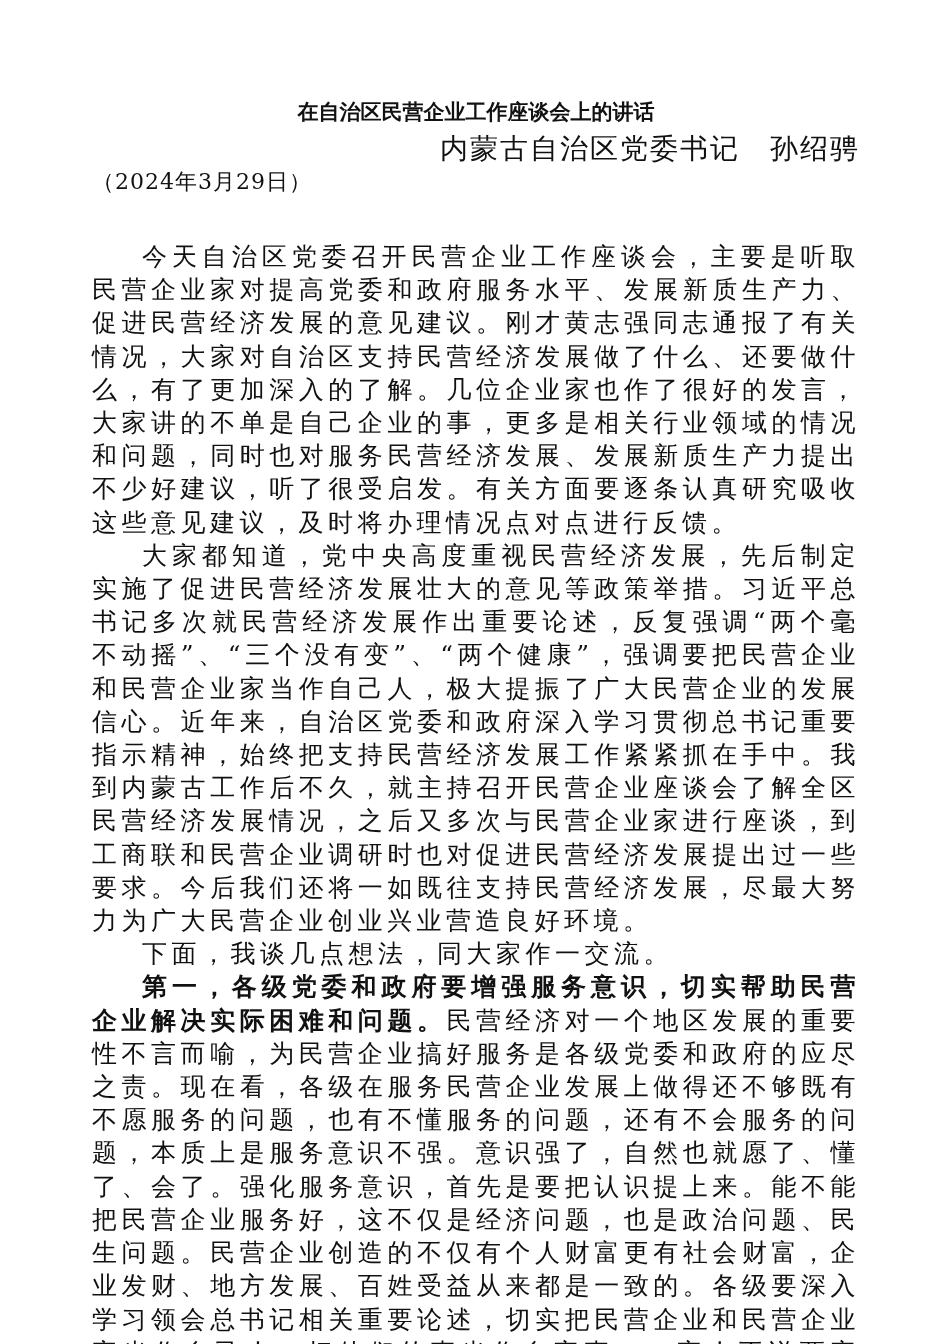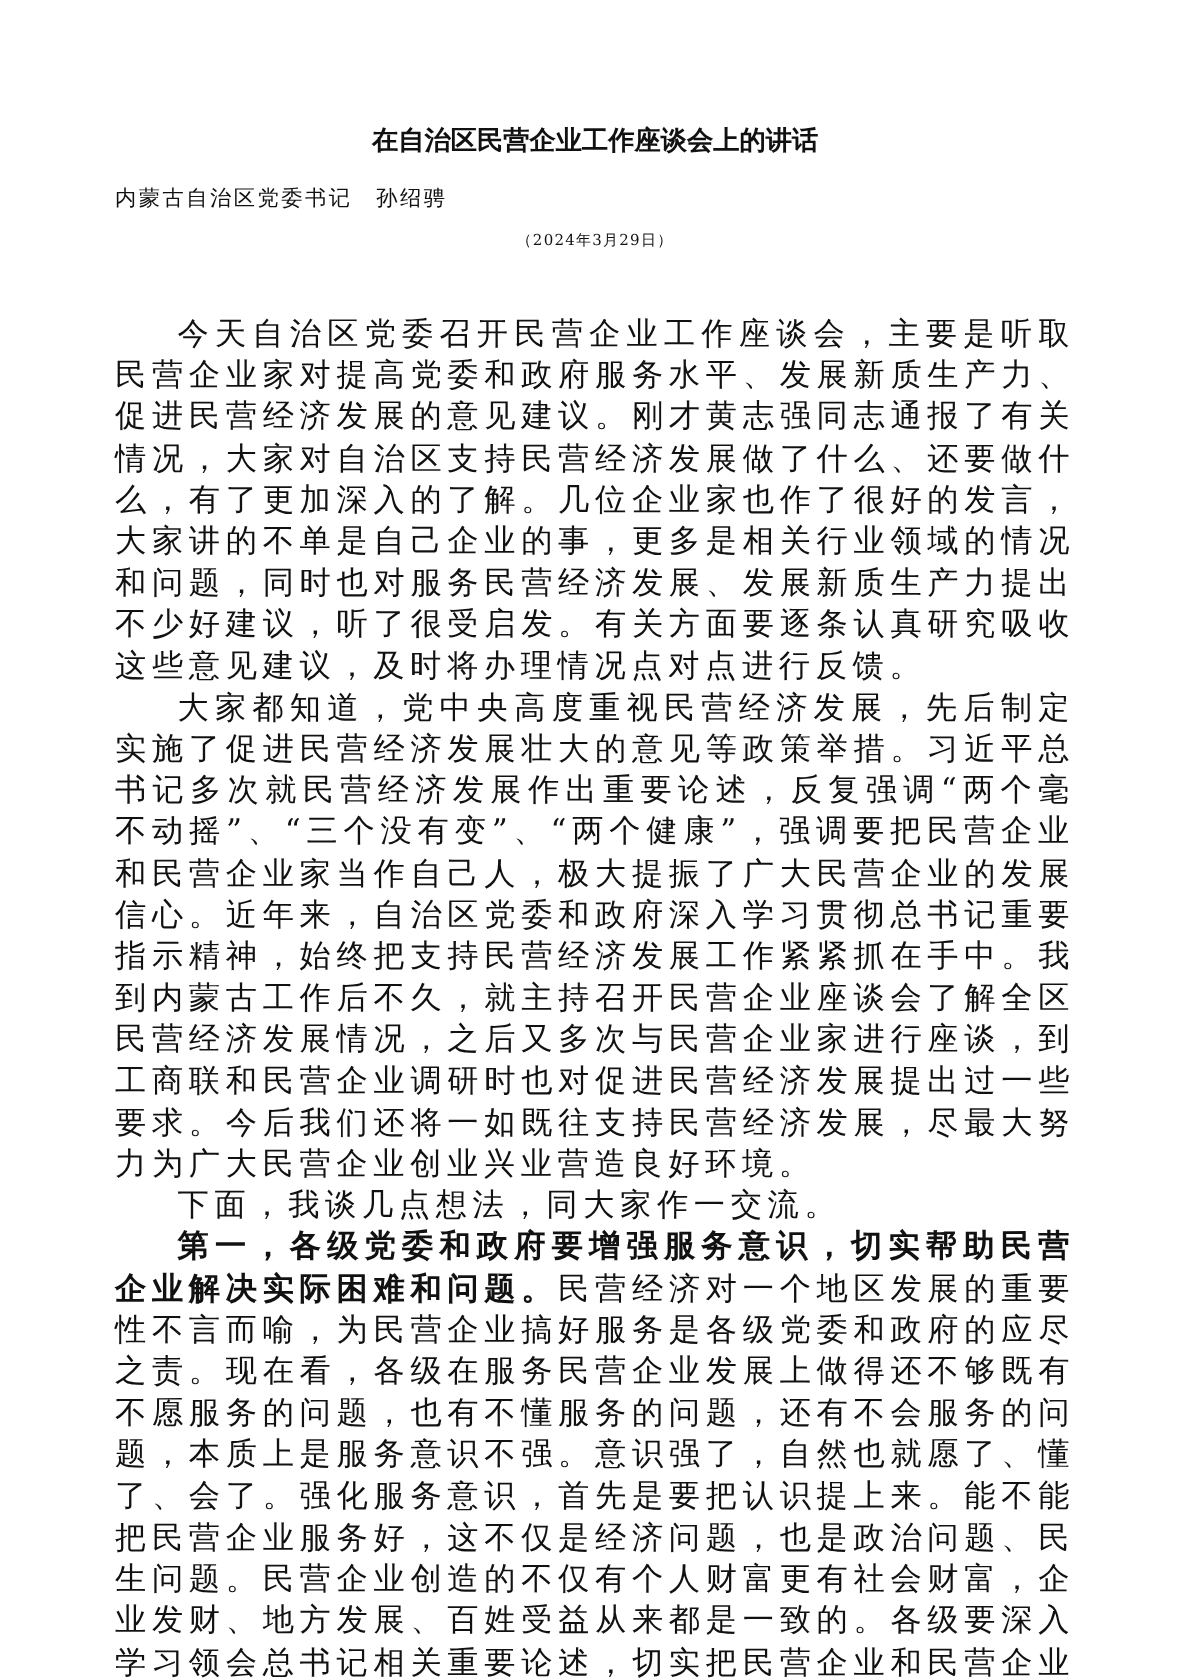--- a/index.html
+++ b/index.html
@@ -1,21 +1,21 @@
 <!DOCTYPE html>
 <html><head>
 <meta charset="utf-8">
 <style>
   html, body { margin: 0; padding: 0; background: #ffffff; }
   body { width: 950px; height: 1344px; overflow: hidden; position: relative;
          font-family: "DejaVu Serif", "Liberation Serif", serif; color: #111; }
   .page { position: absolute; left: 92px; top: 98px; width: 768px; }
   .title { text-align: center; font-weight: bold; font-size: 21px; line-height: 28px; height: 28px; margin: 0; letter-spacing: 0px; }
-  .author { text-align: left; font-size: 17px; line-height: 30px; height: 32px; margin-top: 18px; letter-spacing: 2px; }
-  .date { text-align: center; font-size: 12px; line-height: 28px; height: 30px; margin-top: 2px; letter-spacing: 1px; }
+  .author { text-align: right; font-size: 28px; line-height: 30px; height: 32px; margin-top: 8px; letter-spacing: 2px; }
+  .date { text-align: left; font-size: 22px; line-height: 28px; height: 30px; margin-top: 2px; letter-spacing: 1px; }
   .body { margin-top: 42px; }
   p { margin: 0; font-size: 25px; line-height: 33.2px; text-indent: 2em; text-align: justify; letter-spacing: 4.5px; }
   .bold { font-weight: bold; }
 </style>
 </head>
 <body>
 
 <div class="page">
   <h1 class="title">在自治区民营企业工作座谈会上的讲话</h1>
   <div class="author">内蒙古自治区党委书记　孙绍骋</div>

